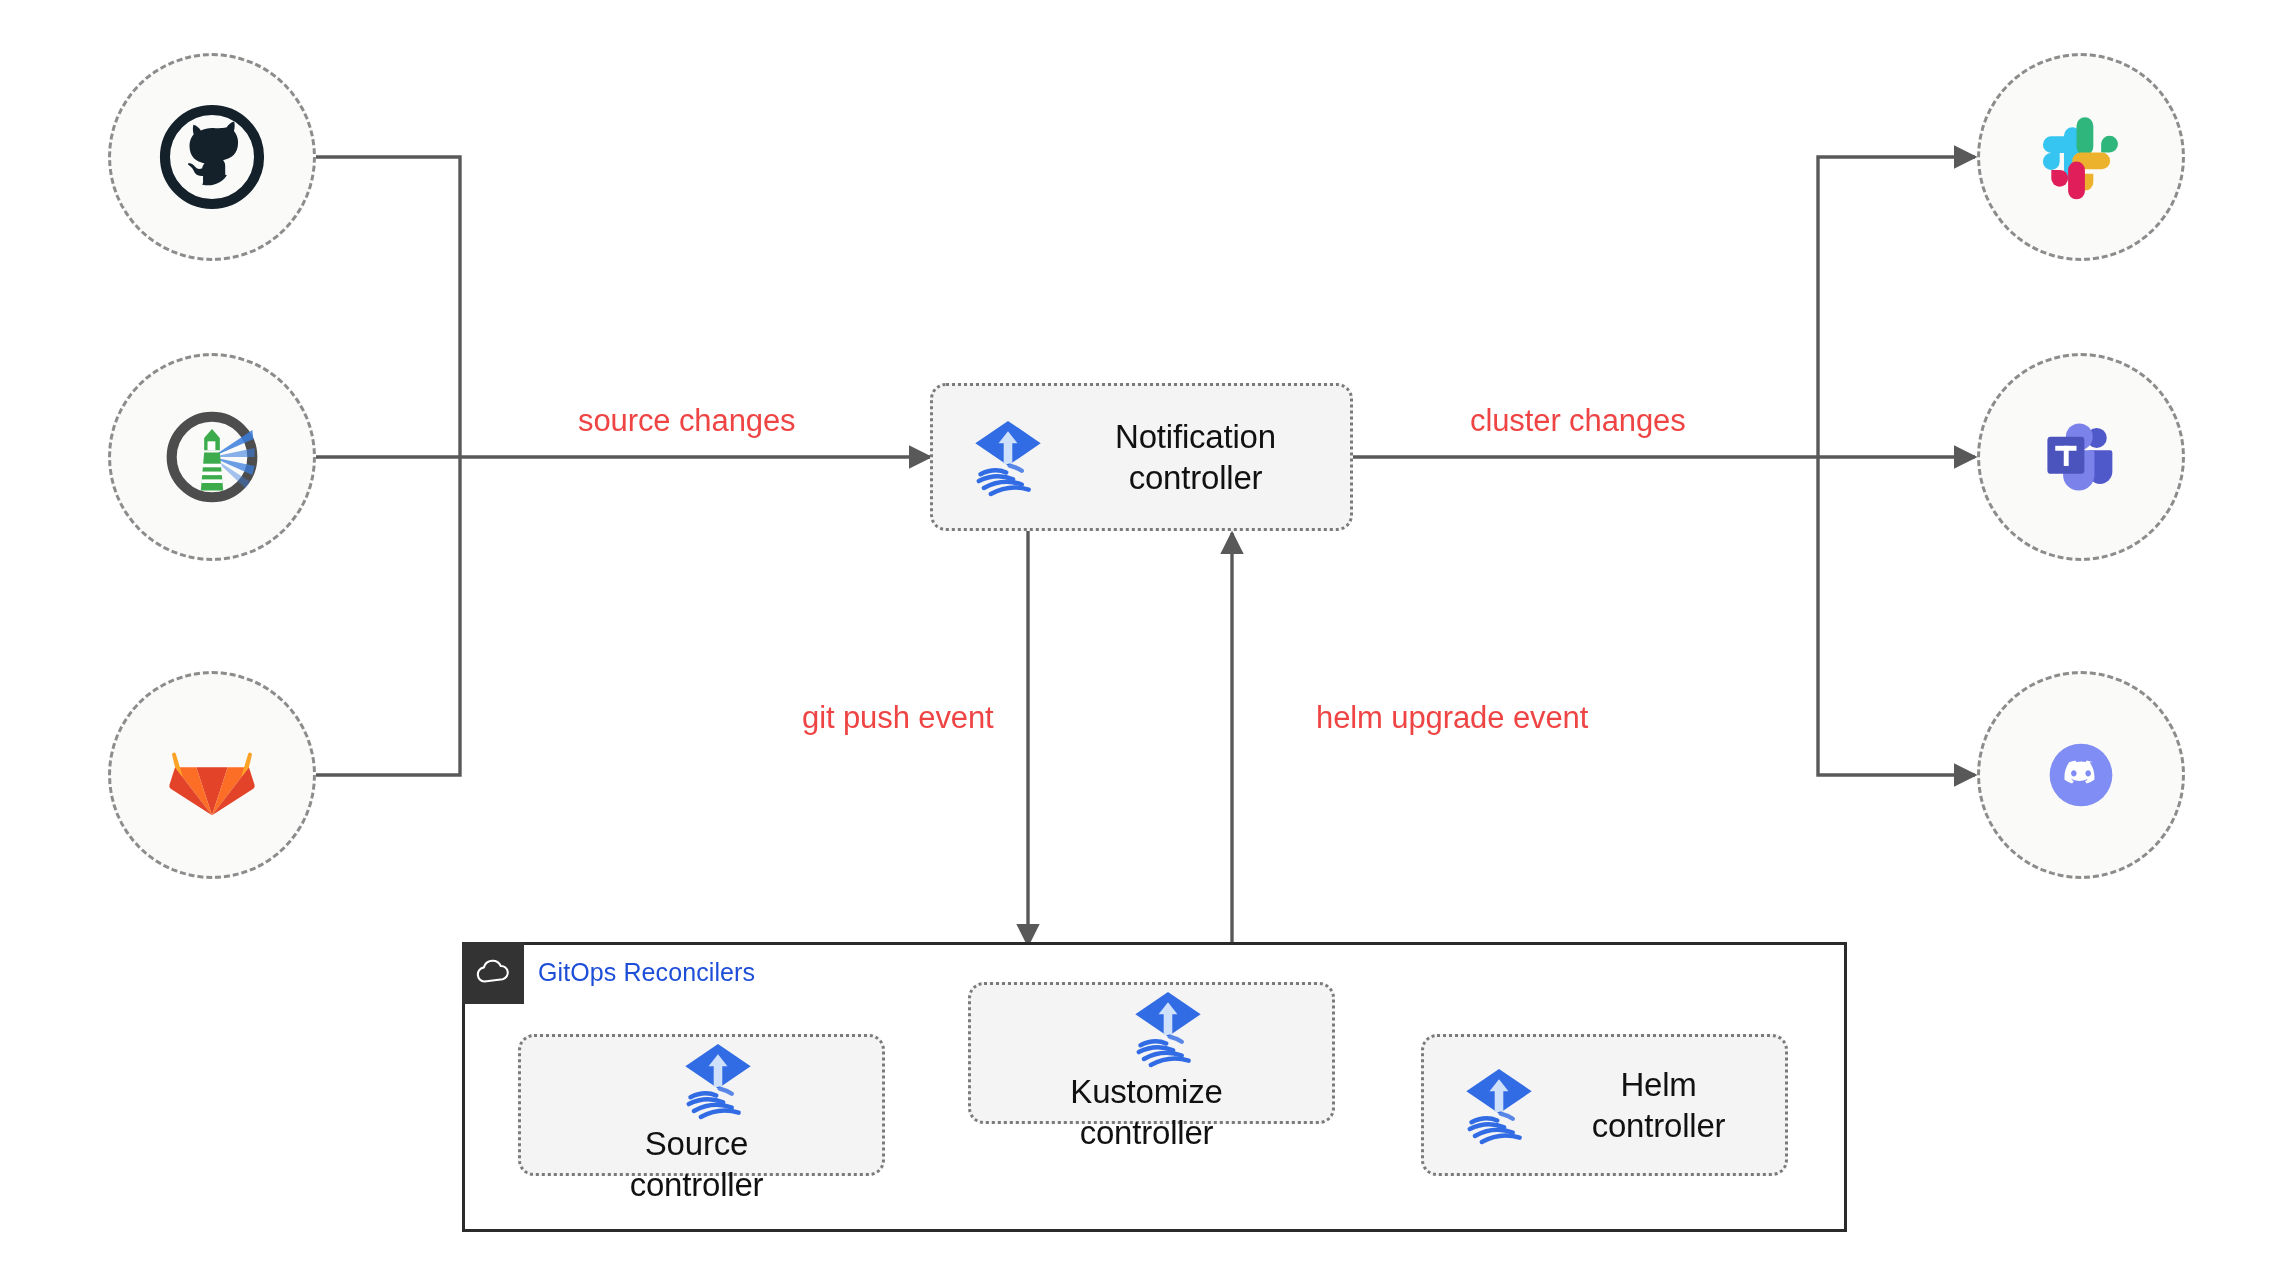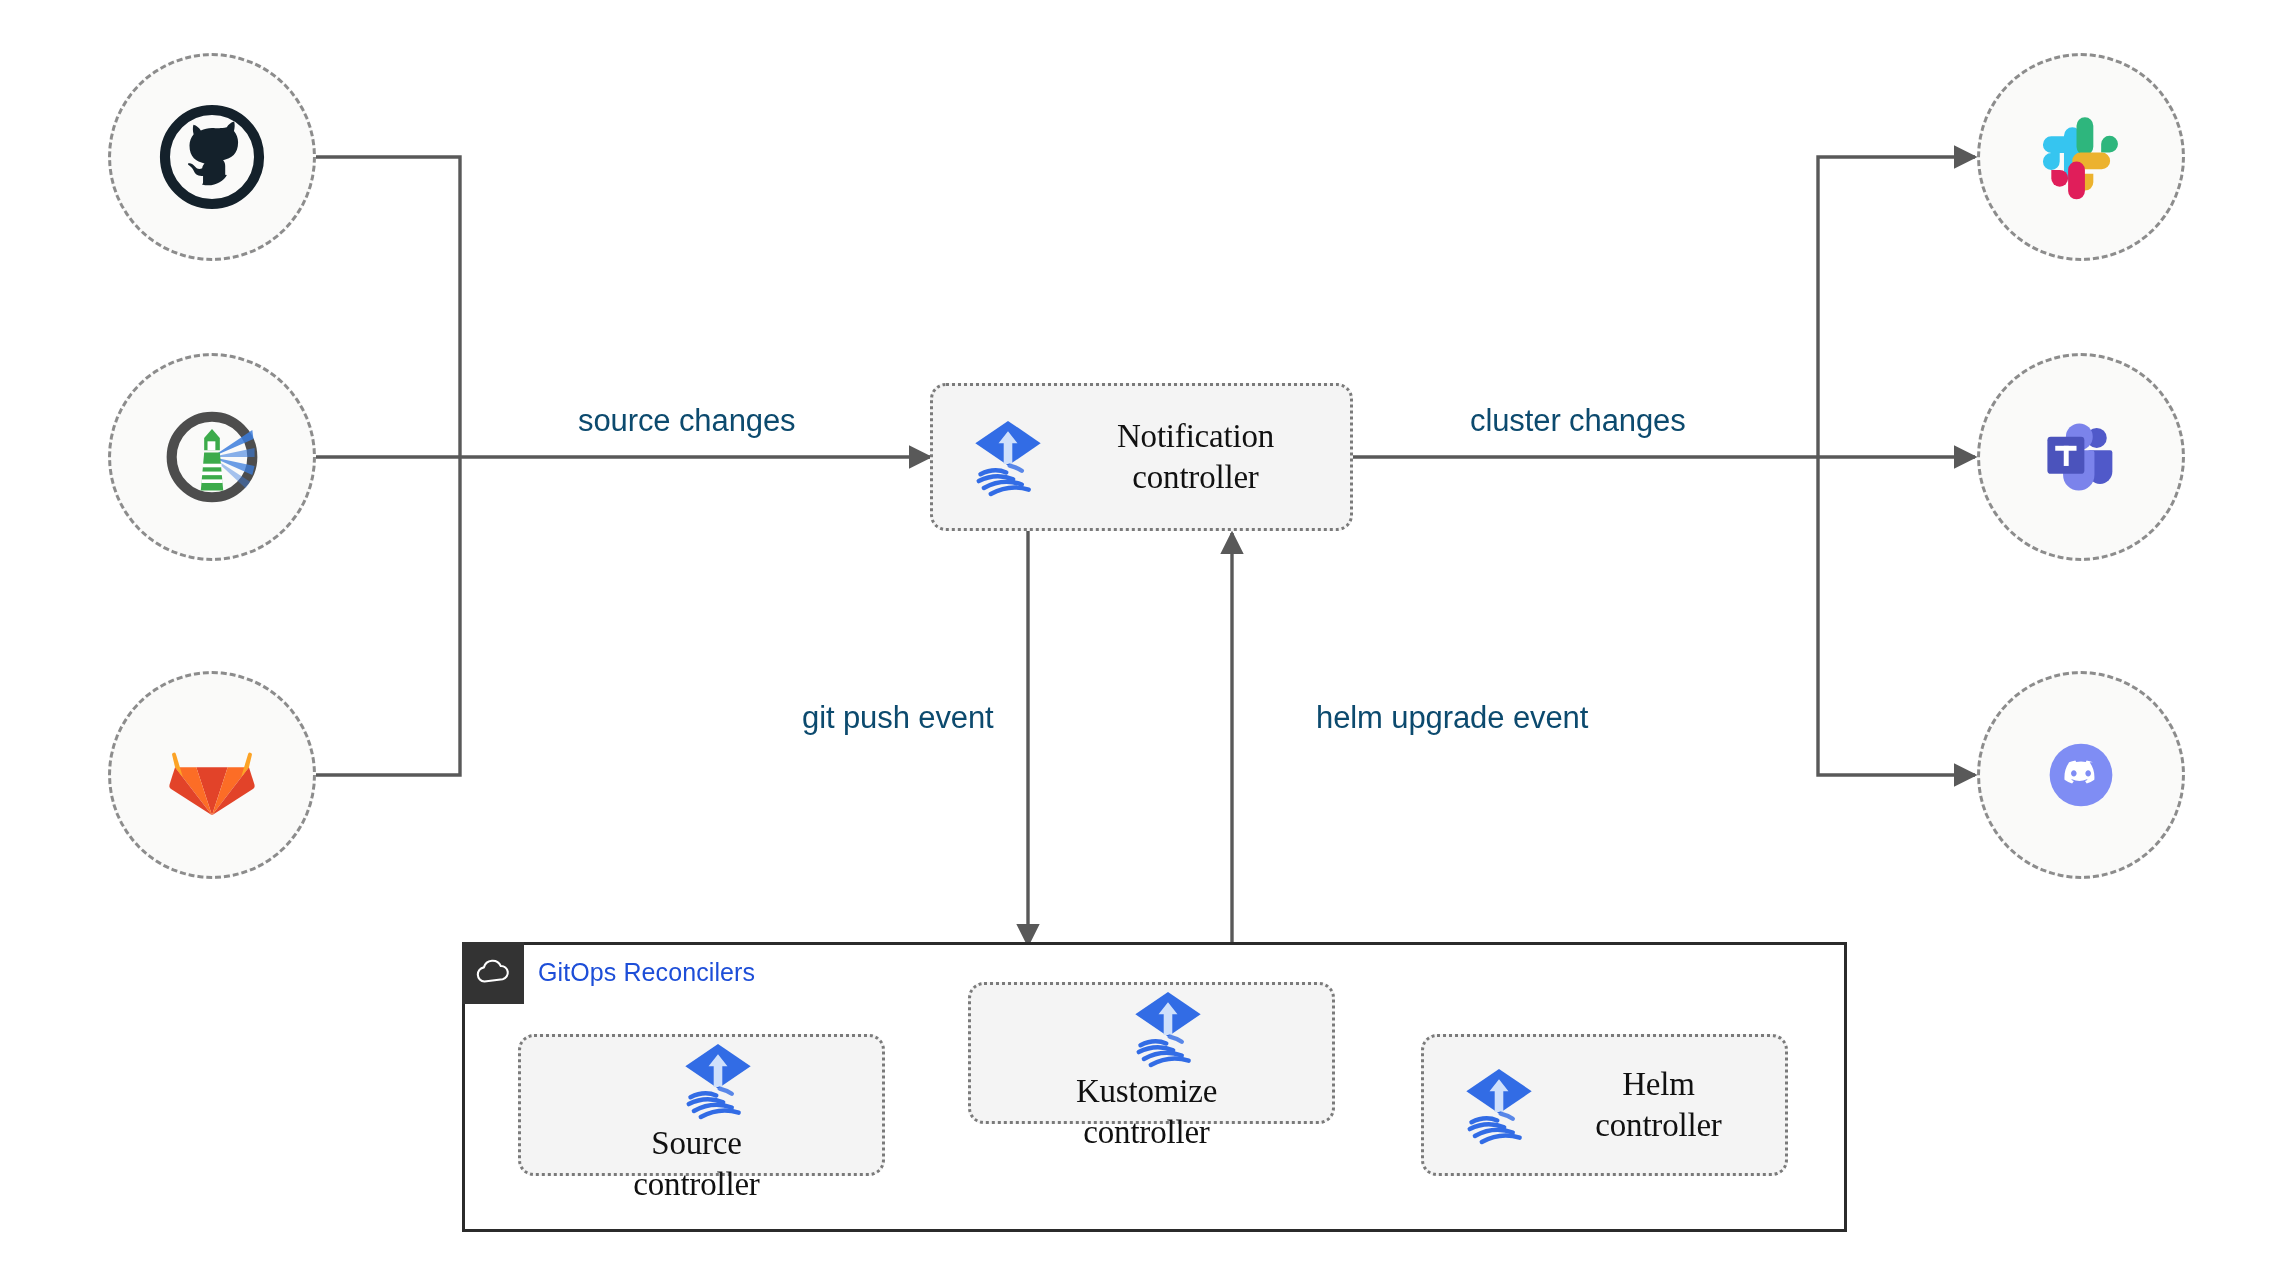--- a/index.html
+++ b/index.html
@@ -50,21 +50,20 @@
   
   .ctrl-box {
     position: absolute;
     border: 3px dotted #7a7a7a;
     border-radius: 16px;
     background: #f4f4f4;
     box-sizing: border-box;
     display: flex;
     align-items: center;
     justify-content: flex-start;
-    font-family: Liberation Serif, serif;
   }
   .ctrl-box .flux-logo {
     width: 86px;
     height: 86px;
     flex: 0 0 auto;
     margin-left: 32px;
   }
   .ctrl-box .ctrl-label {
     flex: 1 1 auto;
     text-align: center;
@@ -104,21 +103,21 @@
     top: 958px;
     font-size: 25px;
     color: #1d4ed8;
     letter-spacing: 0.1px;
   }
 
   
   .edge-label {
     position: absolute;
     font-size: 31px;
-    color: #0c4a6e;
+    color: #ef4444;
     white-space: nowrap;
     letter-spacing: -0.1px;
   }
 </style>
 </head>
 <body>
 
 <div id="canvas">
 
   <svg id="wires" viewBox="0 0 2292 1284" xmlns="http://www.w3.org/2000/svg">

